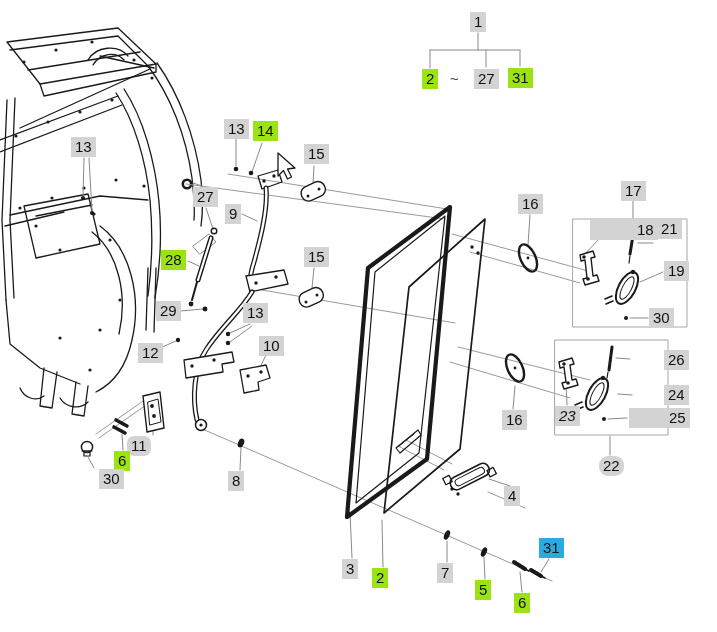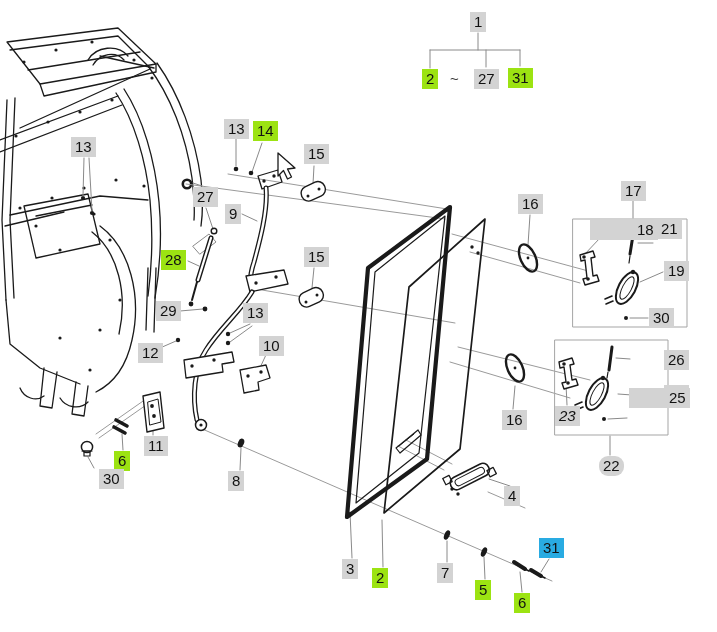--- a/index.html
+++ b/index.html
@@ -317,34 +317,34 @@
       <div class="part-label green" style="left: 253px; top: 121px;">14</div>
       <div class="part-label" style="left: 304px; top: 144px;">15</div>
       <div class="part-label" style="left: 193px; top: 187px;">27</div>
       <div class="part-label" style="left: 225px; top: 204px;">9</div>
       <div class="part-label green" style="left: 161px; top: 250px;">28</div>
       <div class="part-label" style="left: 304px; top: 247px;">15</div>
       <div class="part-label" style="left: 156px; top: 301px;">29</div>
       <div class="part-label" style="left: 243px; top: 303px;">13</div>
       <div class="part-label" style="left: 259px; top: 323px; margin-top: 13px;">10</div>
       <div class="part-label" style="left: 138px; top: 343px;">12</div>
-      <div class="part-label" style="left: 144px; top: 436px;">11</div>
+      <div class="part-label" style="left: 127px; top: 436px; border-radius: 7px;">11</div>
       <div class="part-label green" style="left: 114px; top: 451px;">6</div>
       <div class="part-label" style="left: 99px; top: 469px;">30</div>
       <div class="part-label" style="left: 228px; top: 471px;">8</div>
       <div class="part-label" style="left: 518px; top: 194px;">16</div>
       <div class="part-label" style="left: 621px; top: 181px;">17</div>
       <div class="part-label" style="left: 590px; top: 220px; padding-left: 47px;">18</div>
       <div class="part-label" style="left: 654px; top: 219px; padding-left: 7px;">21</div>
       <div class="part-label" style="left: 664px; top: 261px;">19</div>
       <div class="part-label" style="left: 649px; top: 308px;">30</div>
       <div class="part-label" style="left: 632px; top: 350px; margin-left: 32px;">26</div>
       <div class="part-label" style="left: 664px; top: 385px;">24</div>
       <div class="part-label" style="left: 555px; top: 406px; font-style: italic;">23</div>
-      <div class="part-label" style="left: 629px; top: 388px; padding-left: 40px;">25</div>
+      <div class="part-label" style="left: 629px; top: 408px; padding-left: 40px;">25</div>
       <div class="part-label" style="left: 599px; top: 456px; border-radius: 9px;">22</div>
       <div class="part-label" style="left: 502px; top: 410px;">16</div>
       <div class="part-label" style="left: 504px; top: 486px;">4</div>
       <div class="part-label blue" style="left: 539px; top: 538px;">31</div>
       <div class="part-label" style="left: 342px; top: 559px;">3</div>
       <div class="part-label green" style="left: 372px; top: 568px;">2</div>
       <div class="part-label" style="left: 437px; top: 563px;">7</div>
       <div class="part-label green" style="left: 475px; top: 580px;">5</div>
       <div class="part-label green" style="left: 514px; top: 593px;">6</div>
     </div>

